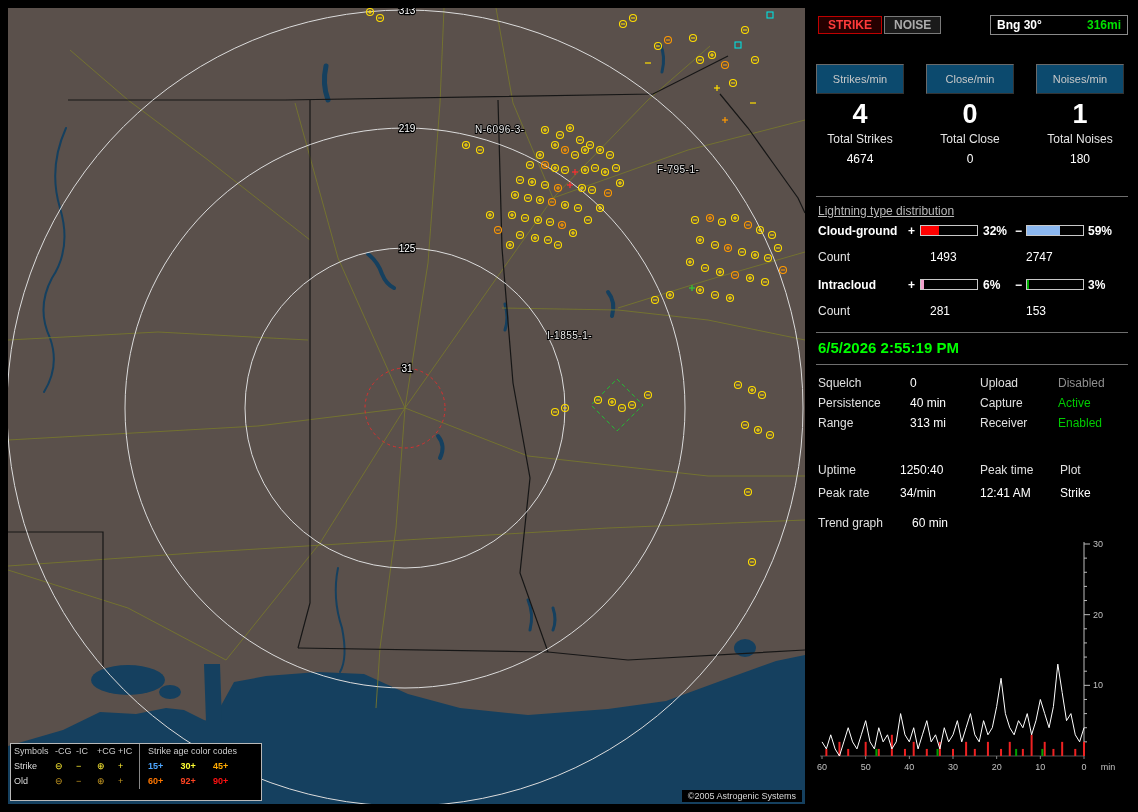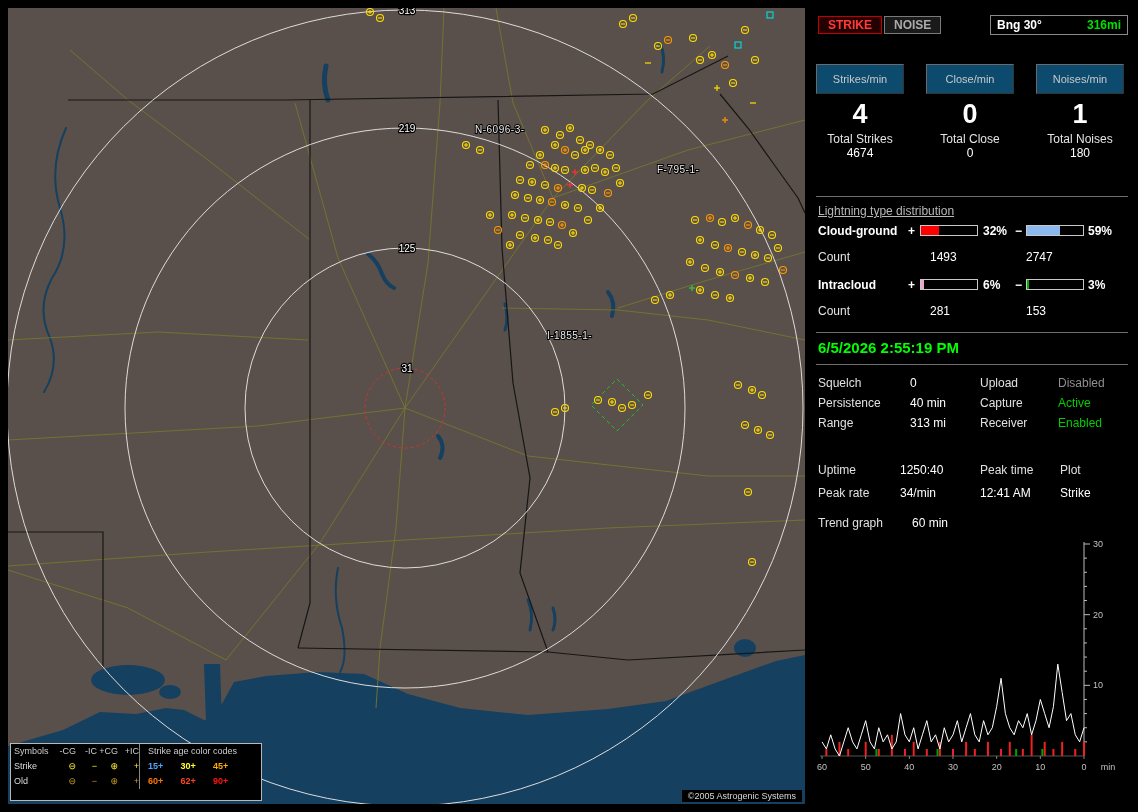--- a/index.html
+++ b/index.html
@@ -11,40 +11,40 @@
   .map-area{position:absolute;left:8px;top:8px;width:797px;height:796px;background:#5a504b;overflow:hidden}
   #map-svg{position:absolute;left:0;top:0}
   .ring-label{fill:#ffffff;font-size:10px;stroke:#000;stroke-width:2.5px;paint-order:stroke;font-family:"Liberation Sans",sans-serif}
   .storm-label{fill:#ececec;font-size:10px;letter-spacing:.5px;stroke:#000;stroke-width:2px;paint-order:stroke;font-family:"Liberation Sans",sans-serif}
   .axis-label{fill:#c0c0c0;font-size:9px;font-family:"Liberation Sans",sans-serif}
 
   .legend-box{position:absolute;left:2px;bottom:3px;width:252px;height:58px;border:1px solid #b8b8b8;background:#000;font-size:9px;color:#ddd}
   .lg-row{display:flex;align-items:center;height:15px;line-height:15px}
   .lg-head{height:15px;color:#ccc}
   .lg-c0{width:44px;padding-left:3px}
-  .lg-c{width:21px;text-align:right}
+  .lg-c{width:21px;text-align:left}
   .lg-right{flex:1;border-left:1px solid #888;padding-left:8px;height:100%}
   .age-span{display:inline-block;width:30px;font-weight:bold}
   .copyright{position:absolute;right:3px;bottom:2px;background:#000;color:#d8d8d8;font-size:9px;padding:1px 6px}
 
   
   .side-panel{position:absolute;left:812px;top:8px;width:322px;height:796px;background:#000;color:#ddd;font-size:12px}
   .abs{position:absolute}
   .btn{font-size:12px;font-weight:bold;padding:1px 9px;border:1px solid;background:#111;cursor:pointer;font-family:"Liberation Sans",sans-serif}
   .strike-btn{position:absolute;left:6px;top:8px;color:#ff3b3b;border-color:#c00000;background:#250000}
   .noise-btn{position:absolute;left:72px;top:8px;color:#ababab;border-color:#7a7a7a;background:#1a1a1a}
   .bearing-box{position:absolute;left:178px;top:7px;width:138px;height:20px;border:1px solid #8a8a8a;background:#000;display:flex;justify-content:space-between;align-items:center;padding:0 6px}
   .bearing-label{color:#fff;font-weight:bold;font-size:12px}
   .bearing-range{color:#00e000;font-weight:bold;font-size:12px}
 
   .rate-col{position:absolute;width:88px;text-align:center}
   .rate-btn{display:block;width:100%;font-size:11px;color:#c8c8c8;background:#0c4a6e;border:1px solid;border-color:#6a6a6a #343434 #343434 #6a6a6a;padding:8px 0;font-family:"Liberation Sans",sans-serif}
   .rate-val{font-size:27px;font-weight:bold;color:#fff;margin-top:5px}
   .tot-label{font-size:12px;color:#e4e4e4}
-  .tot-val{font-size:12px;color:#fff;}
+  .tot-val{font-size:12px;color:#fff;margin-top:6px}
 
   .divider{position:absolute;left:4px;width:312px;height:1px;background:#6e6e6e}
   .dist-title{position:absolute;left:6px;color:#b8b8b8;font-size:12px;text-decoration:underline}
   .dist-row{position:absolute;left:6px;width:312px;height:14px}
   .dist-name{position:absolute;left:0;color:#fff;font-weight:bold}
   .dist-sign{position:absolute;color:#fff;font-weight:bold}
   .gauge{position:absolute;width:58px;height:11px;border:1px solid #c8c8c8;background:#000;top:1px}
   .gauge-fill{height:100%}
   .pct{position:absolute;color:#fff;font-weight:bold}
   .cnt-label{position:absolute;left:0;color:#e4e4e4}
@@ -405,21 +405,21 @@
         </span>
       </div>
       <div class="lg-row">
         <span class="lg-c0">Old</span>
         <span class="lg-c" style="color: rgb(200, 154, 34);">⊖</span>
         <span class="lg-c" style="color: rgb(200, 154, 34);">−</span>
         <span class="lg-c" style="color: rgb(200, 154, 34);">⊕</span>
         <span class="lg-c" style="color: rgb(200, 154, 34);">+</span>
         <span class="lg-right">
           <span class="age-span" style="color: rgb(255, 119, 0);">60+</span>
-          <span class="age-span" style="color: rgb(255, 68, 34);">62+</span>
+          <span class="age-span" style="color: rgb(255, 68, 34);">92+</span>
           <span class="age-span" style="color: rgb(255, 17, 17);">90+</span>
         </span>
       </div>
     </div>
 
     <div class="copyright">©2005 Astrogenic Systems</div>
   </div>
 
   <div class="side-panel">
 

